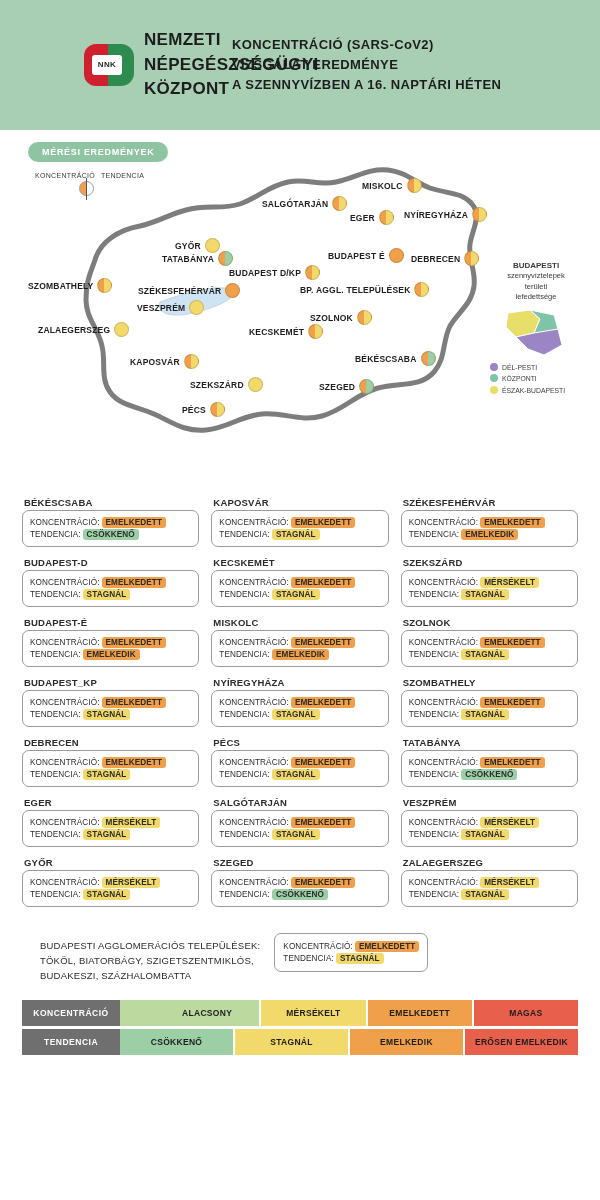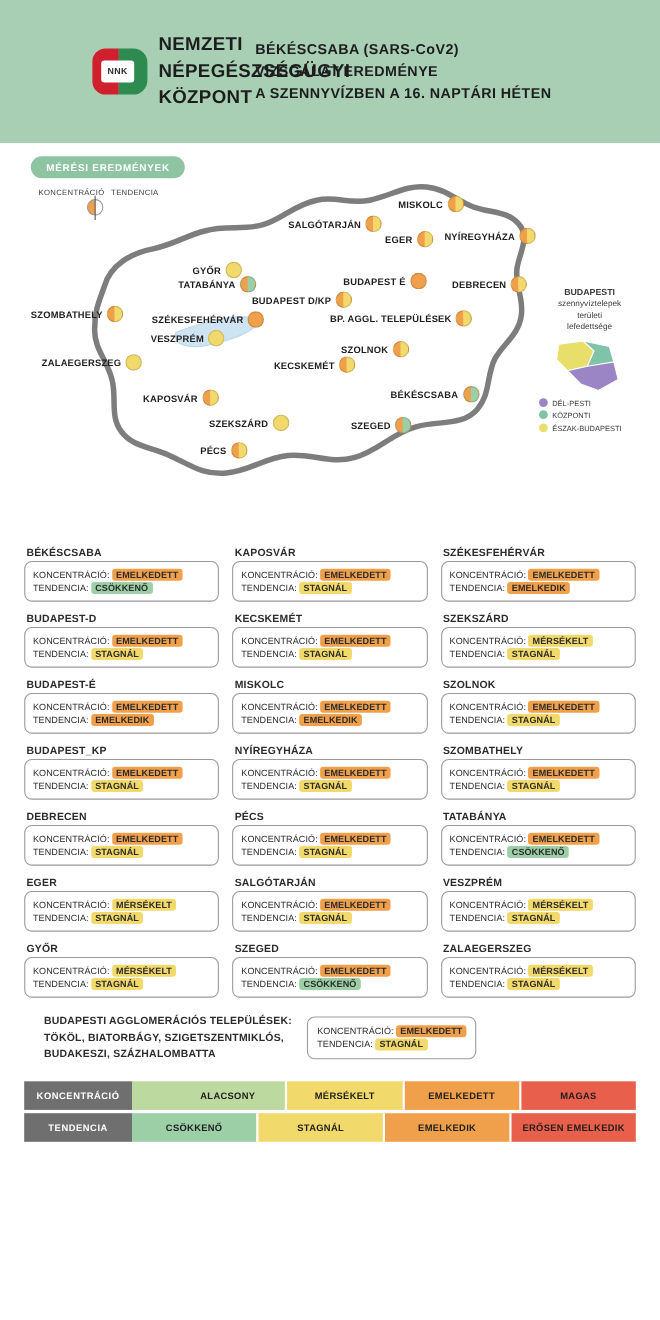--- a/index.html
+++ b/index.html
@@ -107,21 +107,21 @@
   .v-merskelt { background:#f2d96b; }
   .v-stagnal { background:#f2d96b; }
   .v-csokkeno { background:#9ccfa6; }
   .v-emelkedik { background:#f0a04b; }
 
   
   .agglo {
     display:flex; align-items:center; gap:14px;
     padding:14px 22px 0 40px;
   }
-  .agglo-text { font-size:9.5px; font-weight:bold; line-height:1.6; letter-spacing:.2px; }
+  .agglo-text { font-size:9.5px; font-weight:normal; line-height:1.6; letter-spacing:.2px;margin-top:17px; }
   .agglo-box { border:1px solid #9b9b9b; border-radius:7px; padding:6px 8px; background:#fff; }
 
   
   .scale { margin:16px 22px 0 22px; }
   .scale-row { display:flex; align-items:stretch; height:26px; margin-bottom:3px; }
   .scale-label {
     width:98px; flex:0 0 98px; background:#6f6f6f; color:#fff;
     font-size:8.5px; font-weight:bold; letter-spacing:.5px;
     display:flex; align-items:center; justify-content:center;
   }
@@ -143,21 +143,21 @@
       <div class="lm-green"></div>
       <div class="lm-white">NNK</div>
     </div>
     <div class="logo-text">
       <div>NEMZETI</div>
       <div>NÉPEGÉSZSÉGÜGYI</div>
       <div>KÖZPONT</div>
     </div>
   </div>
   <div class="header-title">
-    <div>BÉKÉSCSABA (SARS-CoV2)</div>
+    <div>KONCENTRÁCIÓ (SARS-CoV2)</div>
     <div>VIZSGÁLAT EREDMÉNYE</div>
     <div>A SZENNYVÍZBEN A 16. NAPTÁRI HÉTEN</div>
   </div>
 </div>
 
 <div class="map-section">
 
   <div class="legend-pill">MÉRÉSI EREDMÉNYEK</div>
 
   <div class="legend-key">
@@ -225,21 +225,21 @@
           <span class="dot" style="background: linear-gradient(90deg, rgb(240, 160, 75) 50%, rgb(242, 217, 107) 50%);"></span>
         </div>
         <div class="city" style="left: 175px; top: 108px;">
           <span>GYŐR</span>
           <span class="dot" style="background: linear-gradient(90deg, rgb(242, 217, 107) 50%, rgb(242, 217, 107) 50%);"></span>
         </div>
         <div class="city" style="left: 162px; top: 121px;">
           <span>TATABÁNYA</span>
           <span class="dot" style="background: linear-gradient(90deg, rgb(240, 160, 75) 50%, rgb(156, 207, 166) 50%);"></span>
         </div>
-        <div class="city" style="left: 312px; top: 118px;">
+        <div class="city" style="left: 328px; top: 118px;">
           <span>BUDAPEST É</span>
           <span class="dot" style="background: linear-gradient(90deg, rgb(240, 160, 75) 50%, rgb(240, 160, 75) 50%);"></span>
         </div>
         <div class="city" style="left: 411px; top: 121px;">
           <span>DEBRECEN</span>
           <span class="dot" style="background: linear-gradient(90deg, rgb(240, 160, 75) 50%, rgb(242, 217, 107) 50%);"></span>
         </div>
         <div class="city" style="left: 229px; top: 135px; text-align: center;">
           <span>BUDAPEST D/KP</span>
           <span class="dot" style="background: linear-gradient(90deg, rgb(240, 160, 75) 50%, rgb(242, 217, 107) 50%);"></span>

